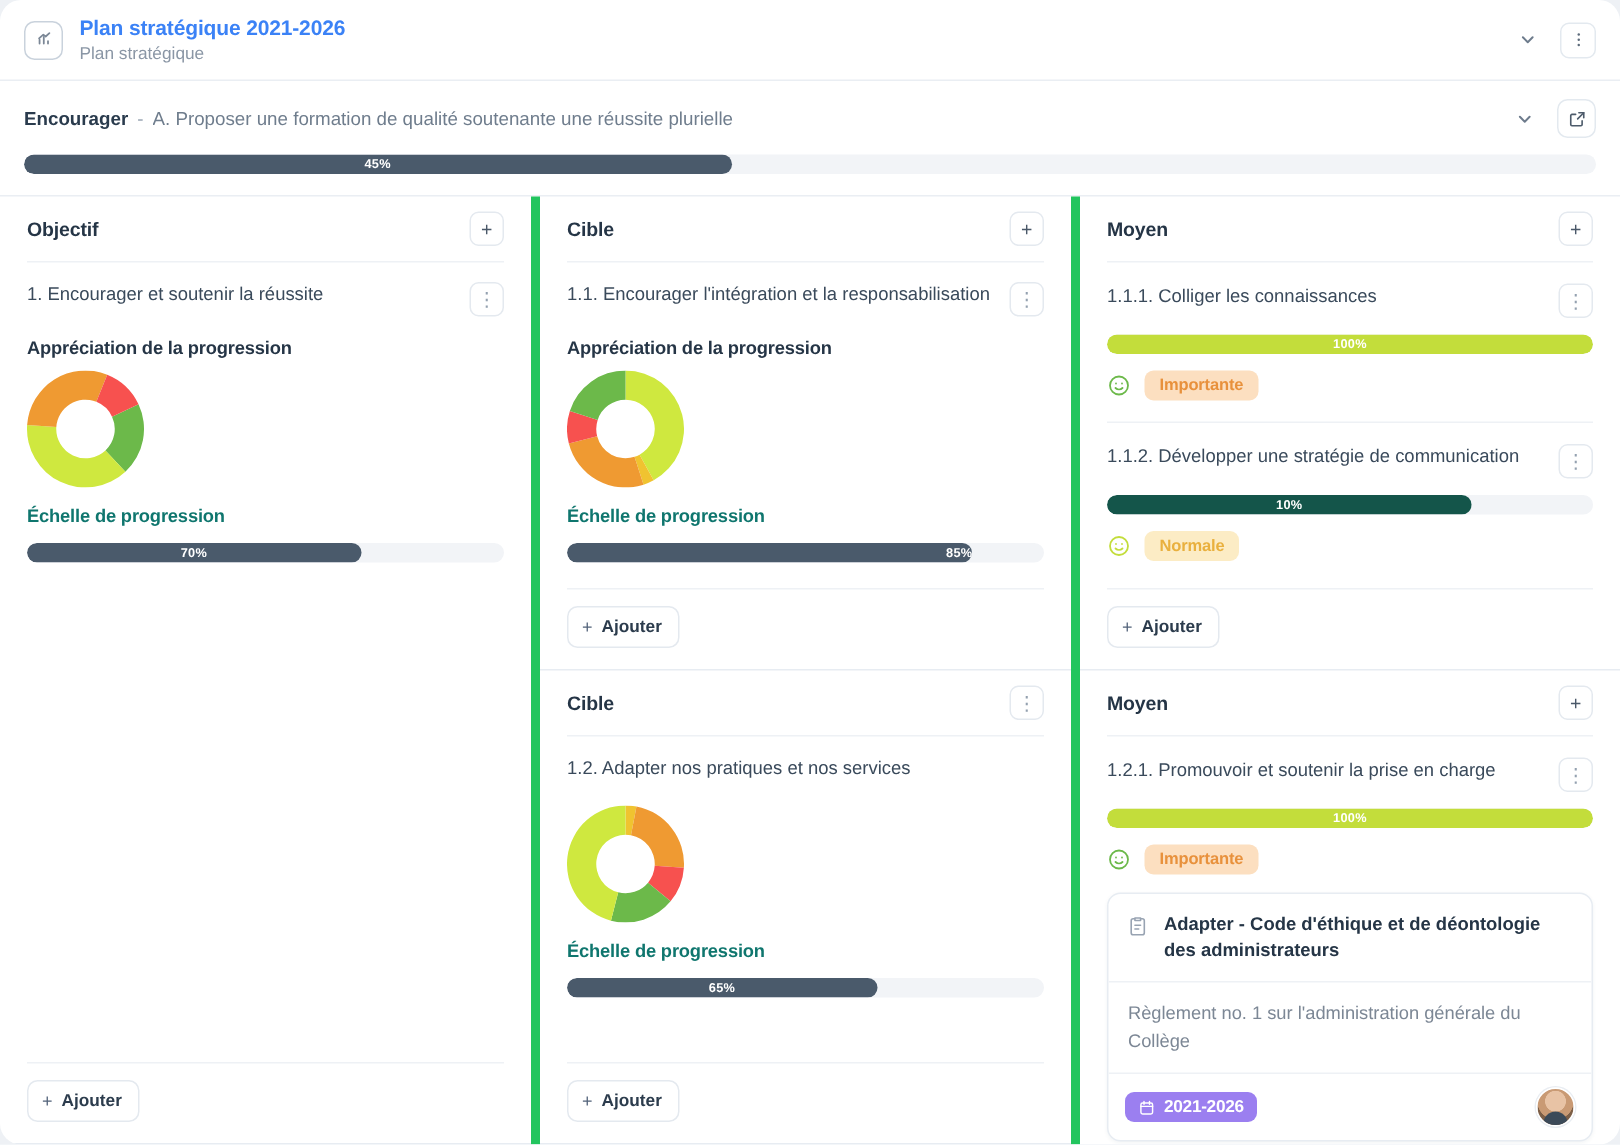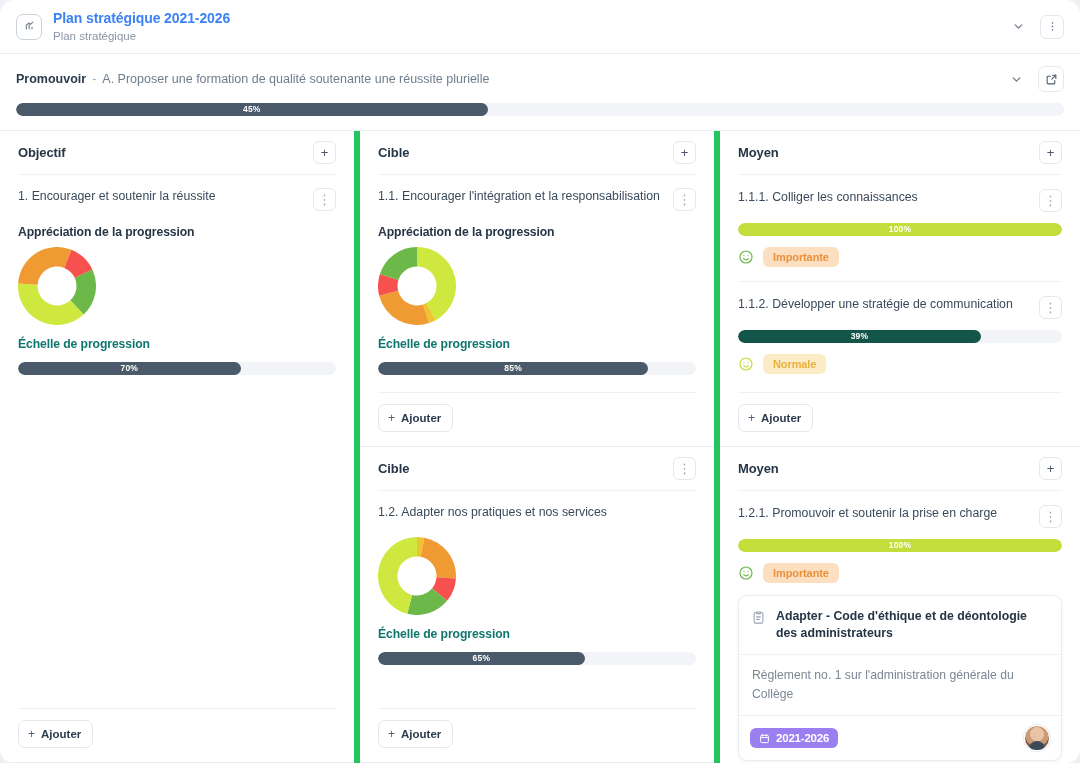--- a/index.html
+++ b/index.html
@@ -234,21 +234,21 @@
             <circle cx="12" cy="5.5" r="1.5"></circle>
             <circle cx="12" cy="12" r="1.5"></circle>
             <circle cx="12" cy="18.5" r="1.5"></circle>
           </svg>
       </div>
     </div>
   </div>
 
   <div class="orientation">
     <div class="orient-row">
-      <span class="orient-label">Promouvoir</span>
+      <span class="orient-label">Encourager</span>
       <span class="orient-dash">-</span>
       <span class="orient-text">A. Proposer une formation de qualité soutenante une réussite plurielle</span>
       <span class="orient-actions">
         <span class="chev">
           <svg width="13" height="13" viewBox="0 0 24 24" fill="none" stroke="currentColor" stroke-width="2.4" stroke-linecap="round" stroke-linejoin="round">
               <polyline points="6 9 12 15 18 9"></polyline>
             </svg>
         </span>
         <span class="ext-btn">
           <svg width="13" height="13" viewBox="0 0 24 24" fill="none" stroke="currentColor" stroke-width="2" stroke-linecap="round" stroke-linejoin="round">
@@ -323,21 +323,21 @@
                 <path d="M39 0 A39 39 0 0 1 57.788393289966905 73.17596052171068 L48.39419664498345 56.08798026085534 A19.5 19.5 0 0 0 39 19.5 Z" fill="#cfe83f"></path>
                 <path d="M57.788393289966905 73.17596052171068 A39 39 0 0 1 51.05166278062296 76.09120413551099 L45.02583139031148 57.545602067755496 A19.5 19.5 0 0 0 48.39419664498345 56.08798026085534 Z" fill="#f0c330"></path>
                 <path d="M51.05166278062296 76.09120413551099 A39 39 0 0 1 1.2252567159833916 48.69890559942935 L20.112628357991696 43.849452799714676 A19.5 19.5 0 0 0 45.02583139031148 57.545602067755496 Z" fill="#ef9a32"></path>
                 <path d="M1.2252567159833916 48.69890559942935 A39 39 0 0 1 1.9087958644890008 26.948337219377073 L20.4543979322445 32.97416860968853 A19.5 19.5 0 0 0 20.112628357991696 43.849452799714676 Z" fill="#f7514f"></path>
                 <path d="M1.9087958644890008 26.948337219377073 A39 39 0 0 1 38.99999999999999 0 L38.99999999999999 19.5 A19.5 19.5 0 0 0 20.4543979322445 32.97416860968853 Z" fill="#6cb94a"></path>
               </svg>
             </div>
           <div class="scale-label">Échelle de progression</div>
           <div class="pbar">
             <div class="fill" style="width: 85%; background: rgb(74, 90, 107);"></div>
-            <div class="plabel" style="width: 85%;">85%</div>
+            <div class="plabel" style="width: 85%; text-align: right;">85%</div>
           </div>
         </div>
         <div class="card-foot">
           <div class="foot-sep"></div>
           <div class="add-btn">
             <span class="plus">+</span>
             <span>Ajouter</span>
           </div>
         </div>
       </div>
@@ -409,21 +409,21 @@
           <div class="moyen-sep"></div>
         </div>
 
         <div class="moyen-item">
           <div class="item-row">
             <span class="item-title">1.1.2. Développer une stratégie de communication</span>
             <span class="sq-btn dots">⋮</span>
           </div>
           <div class="moyen-bar">
             <div class="fill" style="width: 75%; background: rgb(20, 85, 74);"></div>
-            <div class="plabel" style="width: 75%;">39%</div>
+            <div class="plabel" style="width: 75%;">10%</div>
           </div>
           <div class="tag-row">
             <span class="emoji-ico">
                 <svg width="16" height="16" viewBox="0 0 24 24" fill="none" stroke="#c3dd3b" stroke-width="1.8" stroke-linecap="round">
                   <circle cx="12" cy="12" r="9"></circle>
                   <path d="M8.5 14.5a5 5 0 0 0 7 0"></path>
                   <circle cx="9" cy="10" r=".9" fill="#c3dd3b" stroke="none"></circle>
                   <circle cx="15" cy="10" r=".9" fill="#c3dd3b" stroke="none"></circle>
                 </svg>
               </span>

